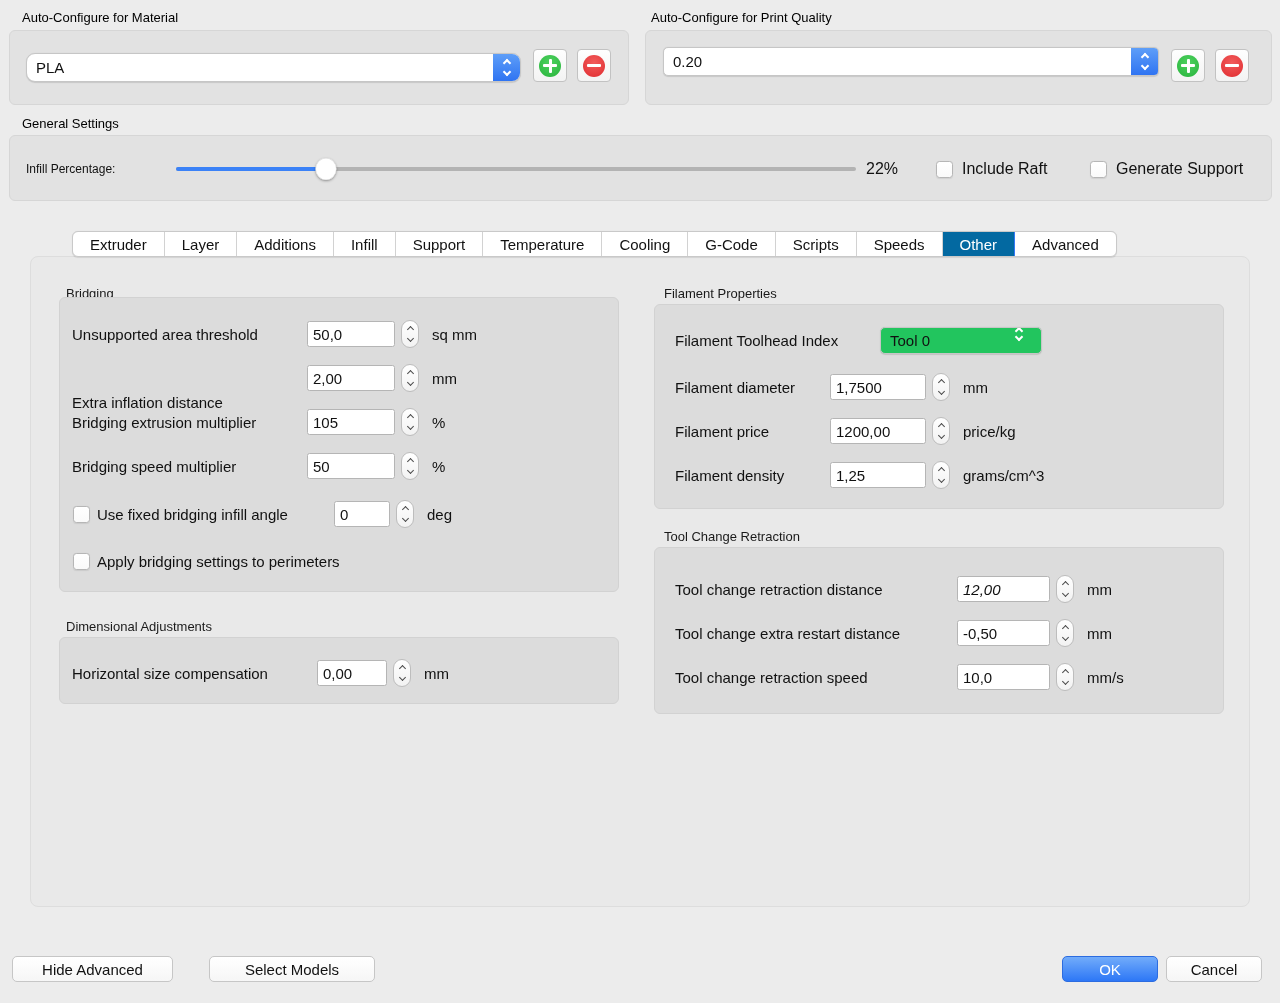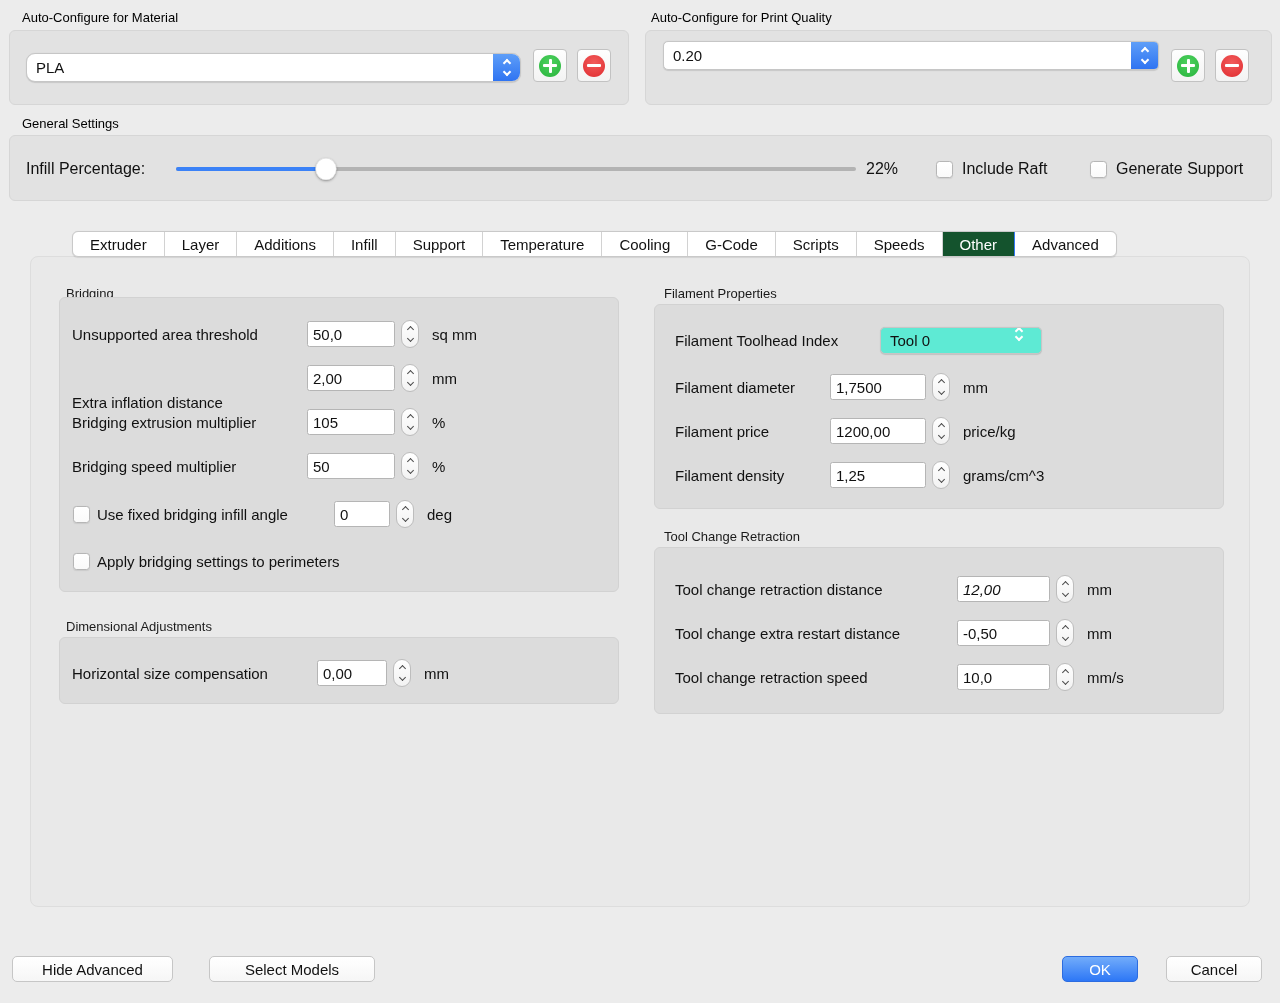--- a/index.html
+++ b/index.html
@@ -33,21 +33,21 @@
     border:1px solid #c2c2c2; border-radius:4px; display:flex; align-items:center; justify-content:center;
     cursor:default;
   }
   .circle { position:relative; width:22px; height:22px; border-radius:50%; }
   .circle.green { background:radial-gradient(circle at 50% 35%, #4ed15f, #28b43c); }
   .circle.red   { background:radial-gradient(circle at 50% 35%, #f25b5b, #e02c30); }
   .circle::before { content:""; position:absolute; left:4px; top:9.5px; width:14px; height:3px; background:#fff; border-radius:1px; }
   .circle.plus::after { content:""; position:absolute; left:9.5px; top:4px; width:3px; height:14px; background:#fff; border-radius:1px; }
 
   
-  .gen-label { position:absolute; left:16px; top:0; height:66px; display:flex; align-items:center; font-size:16px; }
+  .gen-label { position:absolute; left:16px; top:0; height:66px; display:flex; align-items:center; font-size:12px; }
   .slider { position:absolute; left:166px; top:0; width:680px; height:66px; display:flex; align-items:center; }
   .track { position:relative; width:100%; height:4px; background:#b3b3b3; border-radius:2px; }
   .fill  { position:absolute; left:0; top:0; height:4px; background:#3b82f7; border-radius:2px; }
   .thumb {
     position:absolute; top:50%; transform:translate(-50%,-50%); width:21px; height:22px;
     background:#fff; border-radius:50%; box-shadow:0 1px 2.5px rgba(0,0,0,.38), inset 0 0 0 .5px #dcdcdc;
   }
   .gen-val { position:absolute; left:856px; top:0; height:66px; display:flex; align-items:center; font-size:16px; }
   .cbrow { position:absolute; top:0; height:66px; display:flex; align-items:center; gap:9px; font-size:16px; }
   .cb { width:17px; height:17px; background:linear-gradient(#fff,#fafafa); border:1px solid #b6b6b6; border-radius:3.5px; box-shadow:0 .5px 1px rgba(0,0,0,.08); flex:0 0 auto; }
@@ -56,21 +56,21 @@
   .tabbar {
     position:absolute; left:72px; top:231px; height:26px; display:flex; z-index:5;
     background:#fff; border:1px solid #c9c9c9; border-radius:6px; overflow:hidden;
     box-shadow:0 .5px 1px rgba(0,0,0,.1);
   }
   .tab {
     display:flex; align-items:center; padding:0 17px; font-size:15px; color:#111;
     border-right:1px solid #d2d2d2; white-space:nowrap; cursor:default;
   }
   .tab:last-child { border-right:none; }
-  .tab.selected { background:#14532d; color:#fff; border-right-color:#3478f6; }
+  .tab.selected { background:#0369a1; color:#fff; border-right-color:#3478f6; }
 
   
   .content { position:absolute; left:30px; top:256px; width:1220px; height:651px; background:#e9e9e9; border:1px solid #dddddd; border-radius:8px; }
   .group { position:absolute; background:#dcdcdc; border:1px solid #d2d2d2; border-radius:6px; }
   .gtitle { position:absolute; font-size:13px; color:#1a1a1a; white-space:nowrap; }
 
   .row { position:absolute; display:flex; align-items:center; height:28px; font-size:15px; white-space:nowrap; }
   .row .lbl { flex:0 0 auto; }
   .field {
     height:26px; border:1px solid #b5b5b5; border-radius:2.5px; background:#fff; color:#111;
@@ -79,21 +79,21 @@
   .spin {
     margin-left:6px; width:18px; height:28px; background:linear-gradient(#fff,#f2f2f2);
     border:1px solid #bdbdbd; border-radius:9px; display:flex; flex-direction:column;
     align-items:center; justify-content:center; gap:4px; flex:0 0 auto;
   }
   .spin .chev { width:5px; height:5px; border-width:1.6px; border-color:#4a4a4a; }
   .unit { margin-left:13px; font-size:15px; }
 
   
   .popup {
-    display:flex; align-items:stretch; width:162px; height:27px; background:#5eead4;
+    display:flex; align-items:stretch; width:162px; height:27px; background:#22c55e;
     border:1px solid #c6c6c6; border-radius:5px; overflow:hidden; box-shadow:0 .5px 1px rgba(0,0,0,.12);
   }
   .popup .cval { flex:1; display:flex; align-items:center; padding-left:9px; font-size:15px; }
   .popup .cap { width:25px; }
 
   
   .btn {
     position:absolute; height:26px; background:linear-gradient(#ffffff,#f6f6f6);
     border:1px solid #c6c6c6; border-radius:5px; font-size:15px; font-family:inherit; color:#111;
     display:flex; align-items:center; justify-content:center; cursor:default;
@@ -117,21 +117,21 @@
     <button class="sqbtn" style="left:523px; top:18px;">
       <span class="circle green plus"></span>
     </button>
     <button class="sqbtn" style="left:567px; top:18px;">
       <span class="circle red"></span>
     </button>
   </div>
 
   <div class="sec-label" style="left:651px; top:10px;">Auto-Configure for Print Quality</div>
   <div class="panel" style="left:645px; top:30px; width:627px; height:75px;">
-    <div class="combo" style="left:17px; top:10px; width:496px;">
+    <div class="combo" style="left:17px; top:16px; width:496px;">
       <span class="cval">0.20</span>
       <span class="cap">
           <i class="chev up"></i>
           <i class="chev down"></i>
         </span>
     </div>
     <button class="sqbtn" style="left:525px; top:18px;">
       <span class="circle green plus"></span>
     </button>
     <button class="sqbtn" style="left:569px; top:18px;">
@@ -323,16 +323,16 @@
             <i class="chev down"></i>
           </span>
         <span class="unit">mm/s</span>
       </div>
     </div>
 
   </div>
 
   <button class="btn" style="left:12px; top:956px; width:161px;">Hide Advanced</button>
   <button class="btn" style="left:209px; top:956px; width:166px;">Select Models</button>
-  <button class="btn primary" style="left:1062px; top:956px; width:76px;">OK</button>
+  <button class="btn primary" style="left:1062px; top:956px; width:96px;">OK</button>
   <button class="btn" style="left:1166px; top:956px; width:96px;">Cancel</button>
 
 </div>
 
 </body></html>

